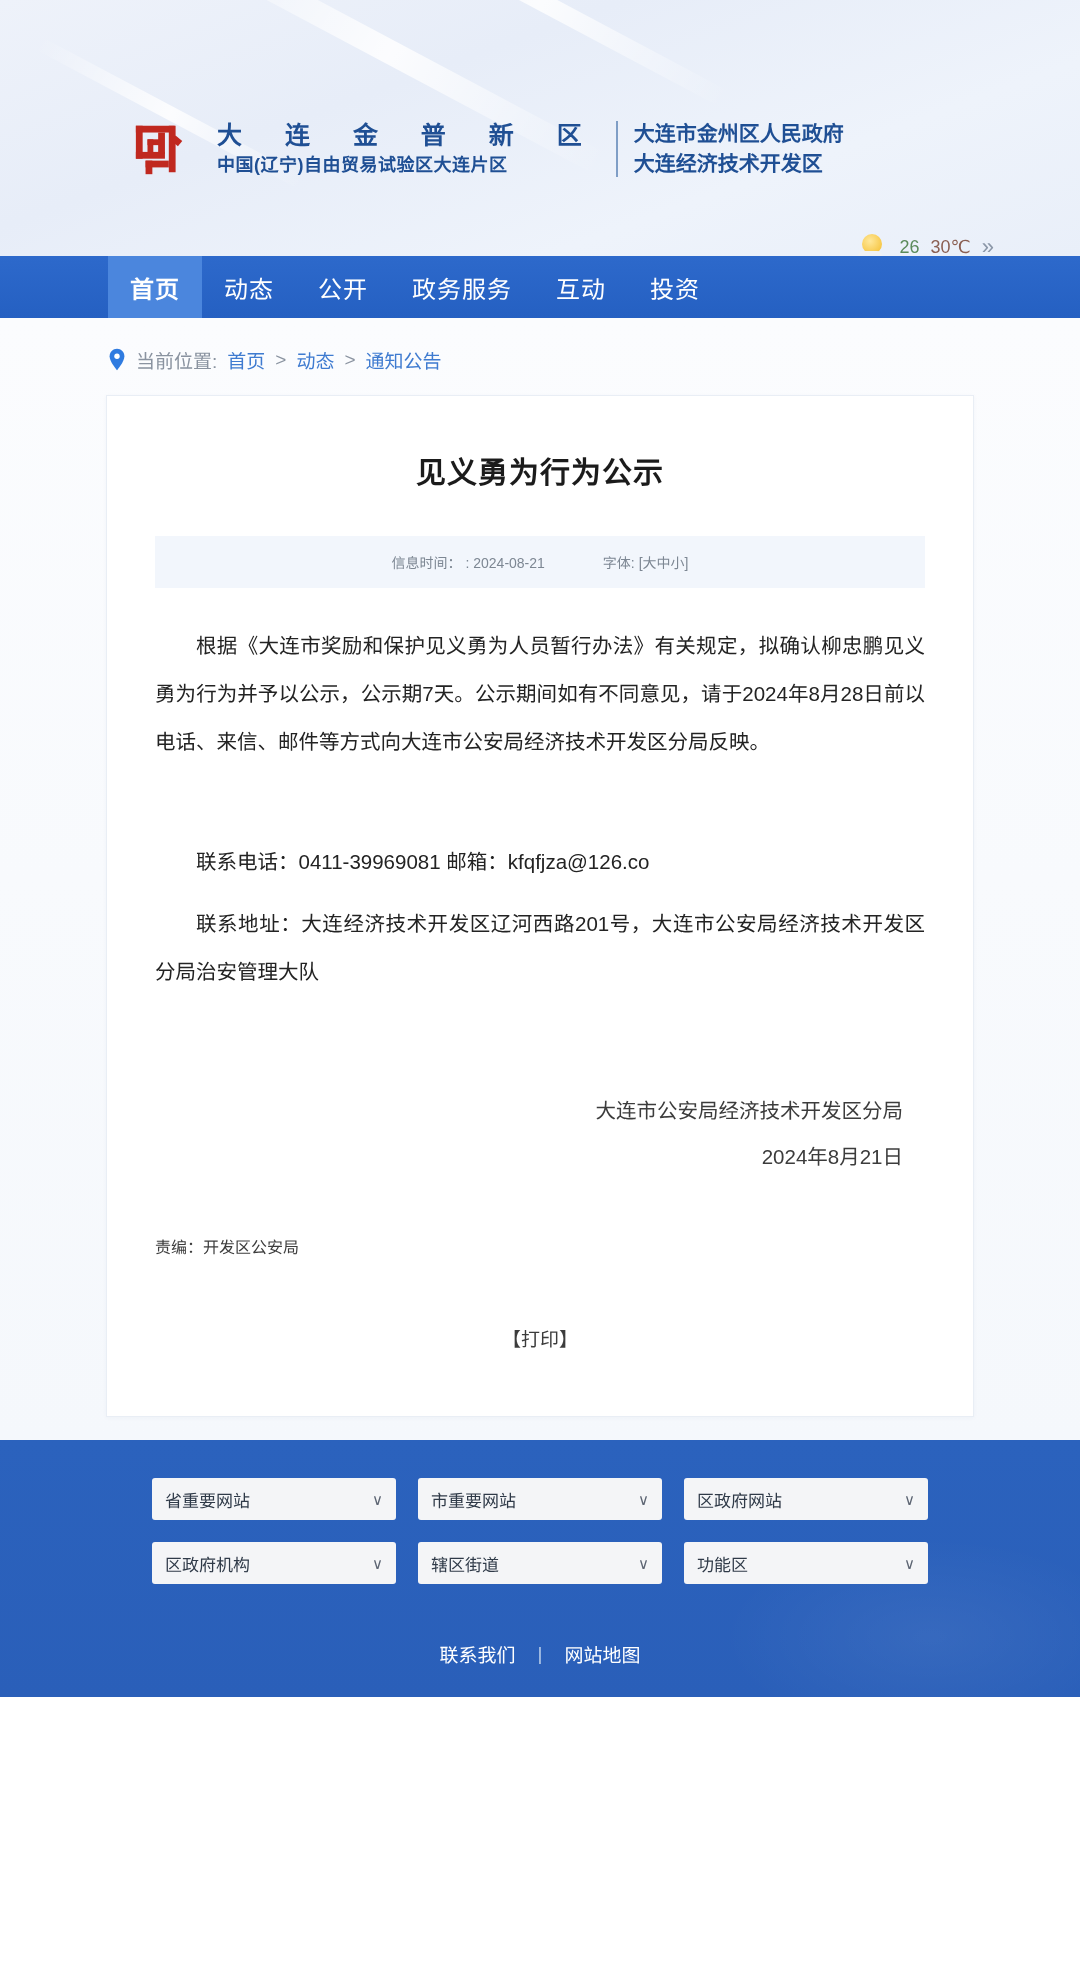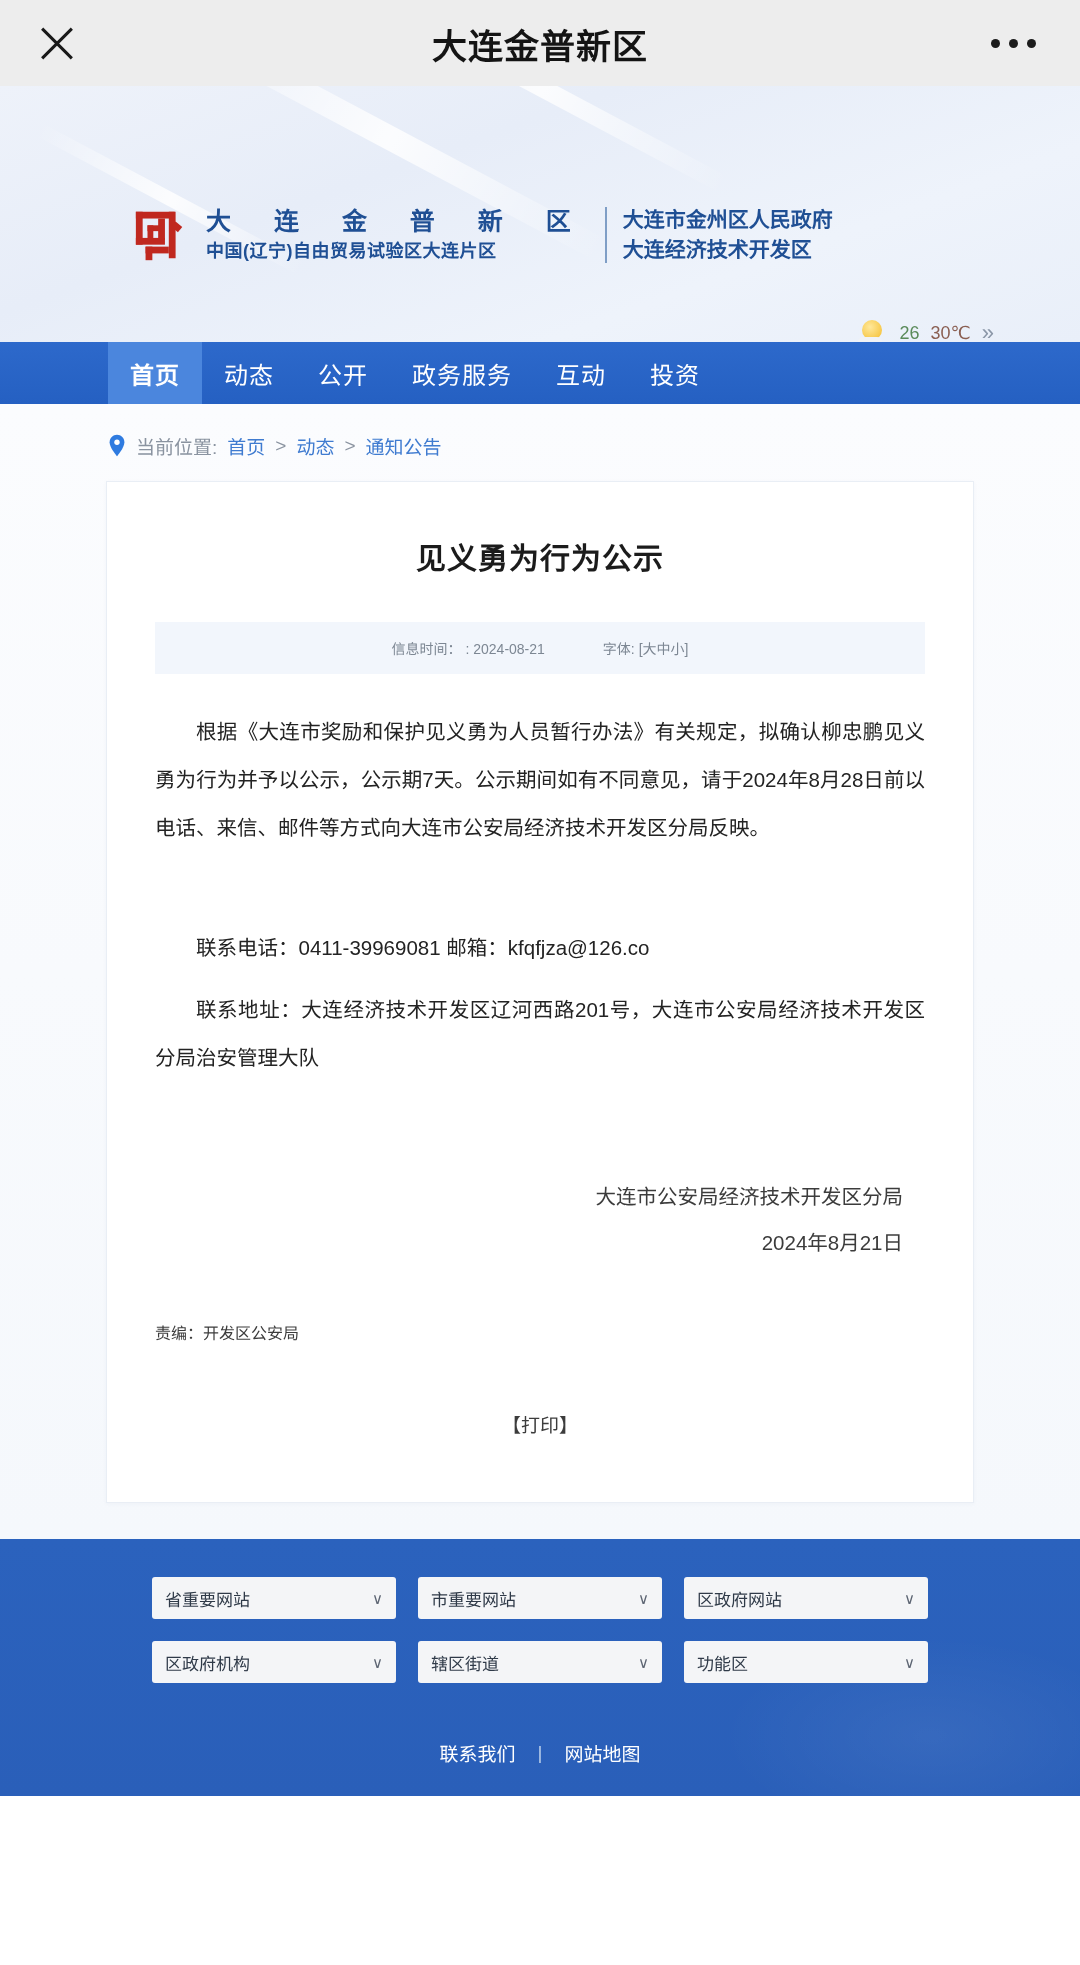--- a/index.html
+++ b/index.html
@@ -70,21 +70,21 @@
   }
   .site-header .sheen1 { width: 480px; height: 24px; top: 40px;  left: 150px; }
   .site-header .sheen2 { width: 300px; height: 14px; top: 106px; left:  20px; }
   .site-header .sheen3 { width: 420px; height: 18px; top:  -8px; left: 330px; }
 
   .logo-row {
     position: absolute;
     top: 118px; left: 132px;
     display: flex;
     align-items: center;
-    gap: 12px;
+    gap: 23px;
   }
   .logo-mark { width: 62px; height: 62px; flex: 0 0 auto; }
   .logo-texts { display: flex; align-items: stretch; }
   .logo-left { display: flex; flex-direction: column; justify-content: center; }
   .logo-left .l1 {
     font-size: 25px; font-weight: bold; color: #1f4f94;
     letter-spacing: 18px; line-height: 32px;
   }
   .logo-left .l2 {
     font-size: 18px; font-weight: bold; color: #1f4f94;
@@ -137,21 +137,21 @@
     font-size: 24px;
     letter-spacing: 1px;
     cursor: pointer;
     white-space: nowrap;
   }
   .navitem.active { background: #4b86dd; font-weight: bold; }
 
   
   .content-bg {
     background: linear-gradient(180deg, #fbfcfe 0%, #f5f8fc 100%);
-    padding-bottom: 36px;
+    padding-bottom: 23px;
   }
   .breadcrumb {
     display: flex; align-items: center; gap: 10px;
     padding: 28px 0 22px 108px;
     font-size: 19px;
     color: #8a93a0;
   }
   .pin-ico { width: 18px; height: 23px; flex: 0 0 auto; }
   .breadcrumb .bpath { color: #3f7bd0; }
   .breadcrumb .bsep { color: #8a93a0; }
@@ -259,29 +259,20 @@
     z-index: 2;
   }
   .footer-links a { color: #fff; text-decoration: none; cursor: pointer; text-align: right; }
   .footer-links .fsep { color: #b8cdea; }
 </style>
 </head>
 <body>
 
 <div class="page">
 
-  <div class="topbar">
-    <div class="topbar-close"></div>
-    <div class="topbar-title">大连金普新区</div>
-    <div class="topbar-more">
-      <i></i>
-      <i></i>
-      <i></i>
-    </div>
-  </div>
 
   <div class="site-header">
     <div class="sheen1"></div>
     <div class="sheen2"></div>
     <div class="sheen3"></div>
 
     <div class="logo-row">
       <svg class="logo-mark" viewBox="0 0 64 64">
         <g fill="#c0281f">
           <rect x="4" y="8" width="40" height="7"></rect>

